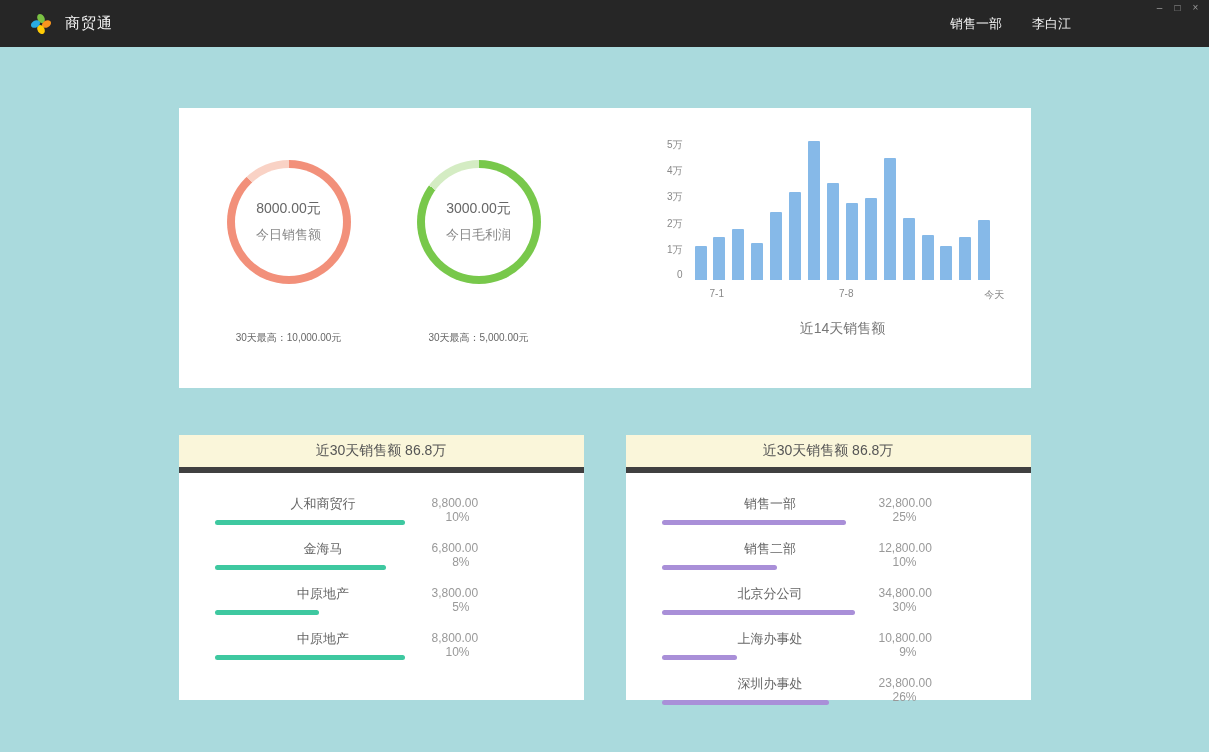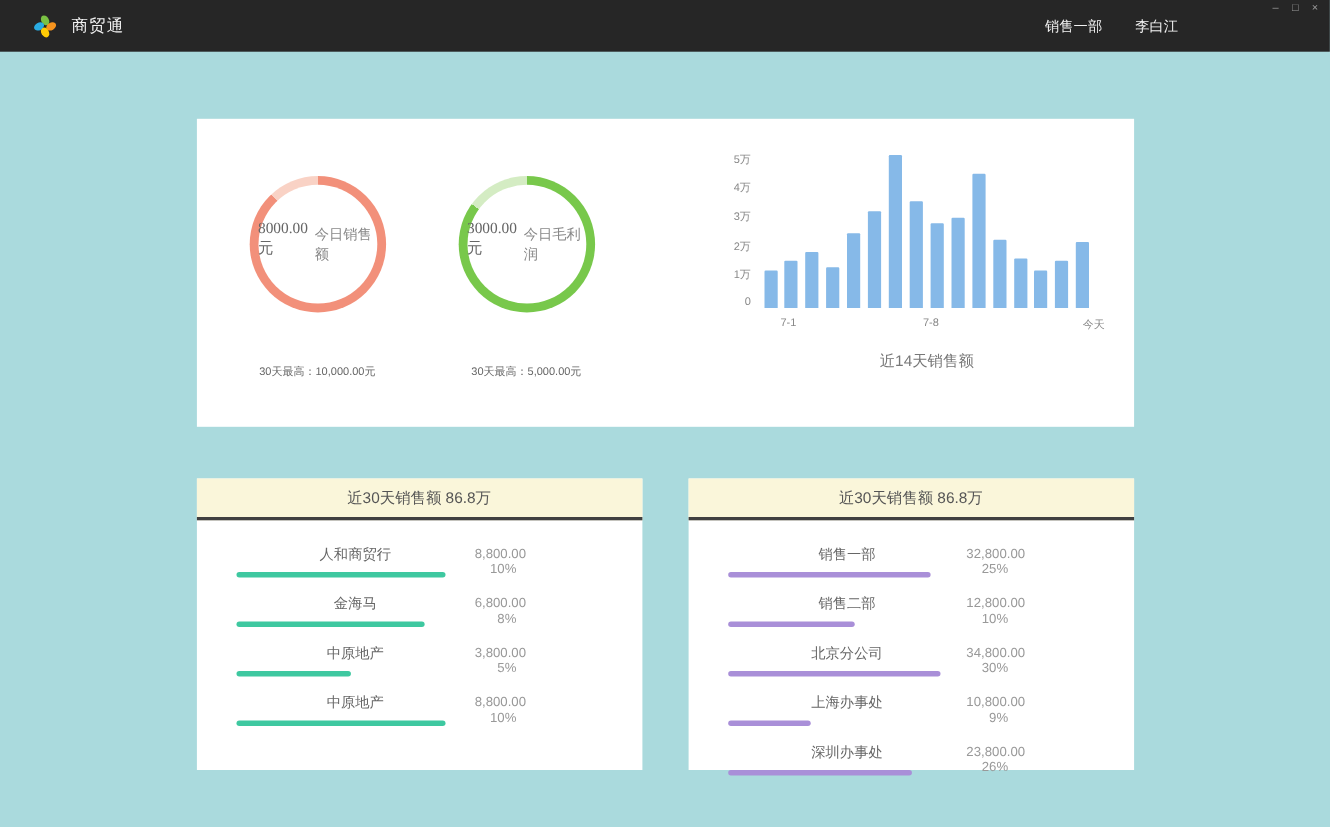--- a/index.html
+++ b/index.html
@@ -32,21 +32,21 @@
   .main { width:852px; margin:0 auto; }
   .card { background:#ffffff; }
 
   
   .top-card { margin-top:61px; height:280px; display:flex; }
   .ring-block { width:190px; display:flex; flex-direction:column; align-items:center; padding-top:52px; }
   .ring-block.first { margin-left:15px; }
   .ring { width:124px; height:124px; border-radius:50%; display:flex; align-items:center; justify-content:center; }
   .ring-inner {
     width:108px; height:108px; border-radius:50%; background:#fff;
-    display:flex; align-items:center; justify-content:center;font-family:Liberation Serif, serif;
+    display:flex; flex-direction:column; align-items:center; justify-content:center;
   }
   .ring-value { font-size:14px; color:#666; margin-bottom:8px; }
   .ring-label { font-size:13px; color:#888; }
   .ring-note { margin-top:47px; font-size:10px; color:#666; }
 
   .chart-block { flex:1; padding:30px 40px 0 75px; }
   .chart-top { display:flex; }
   .yticks {
     width:46px; height:142px; display:flex; flex-direction:column;
     justify-content:space-between; align-items:flex-end; font-size:10px;
@@ -55,21 +55,21 @@
   .plot { flex:1; height:142px; display:flex; align-items:flex-end; justify-content:space-between; }
   .vbar { width:12px; border-radius:1px 1px 0 0; }
   .xticks { position:relative; height:26px; margin-left:46px; font-size:10px; color:#888; }
   .xtick { position:absolute; top:8px; transform:translateX(-50%); white-space:nowrap;margin-left:13px; }
   .chart-caption { margin-left:46px; margin-top:14px; text-align:center; font-size:14px; color:#777; }
 
   
   .bottom-row { display:flex; justify-content:space-between; margin-top:47px; }
   .list-card { width:405px; height:265px; }
   .list-card-header {
-    height:38px; background:#faf6da; border-bottom:3px solid #404040;
+    height:38px; background:#faf6da; border-bottom:6px solid #404040;
     display:flex; align-items:center; justify-content:center;
     font-size:14px; color:#555;
   }
   .list-card-body { padding:22px 36px 0 36px; }
   .rank-row { display:flex; align-items:flex-end; margin-bottom:15px; }
   .rank-left { flex:1; }
   .rank-label { font-size:13px; color:#666; margin-bottom:7px;text-align:center; }
   .rank-track { height:5px; width:100%; }
   .rank-fill { height:5px; border-radius:3px; }
   .rank-right {

